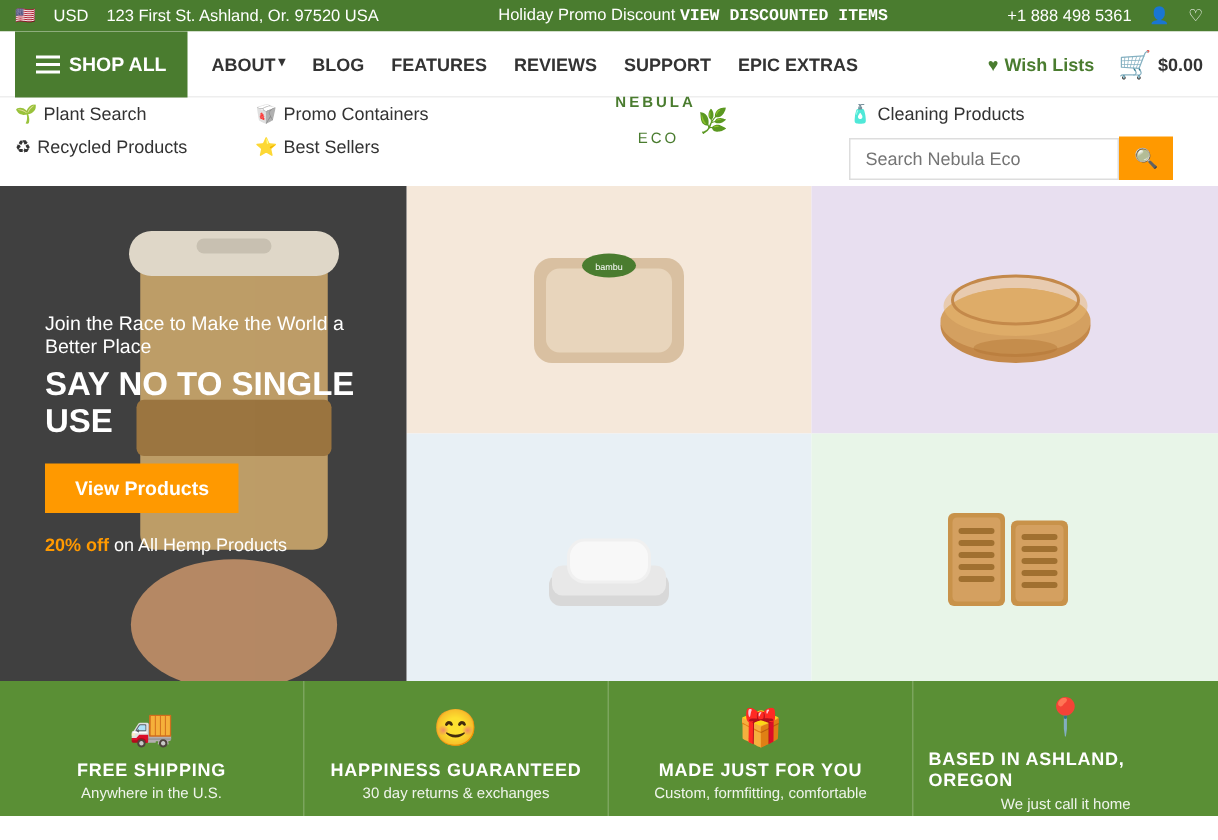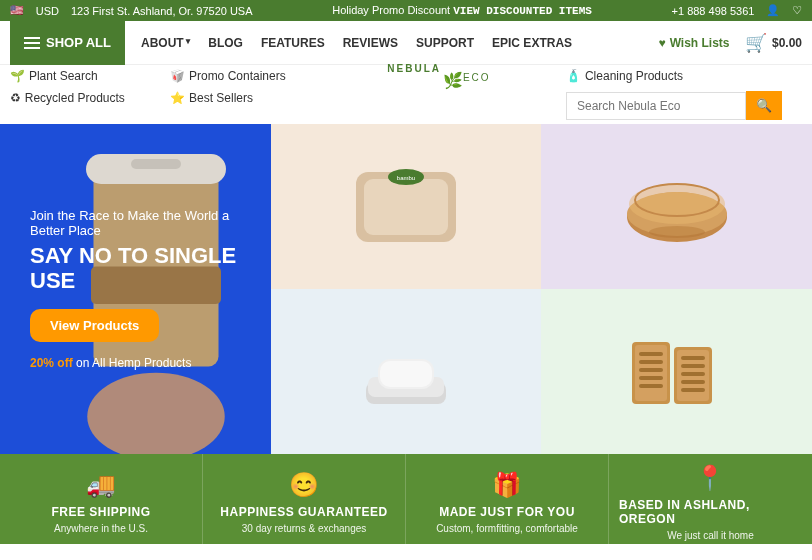--- a/index.html
+++ b/index.html
@@ -107,21 +107,21 @@
 
     
     .hero-section {
       display: grid;
       grid-template-columns: 1fr 1fr 1fr;
       grid-template-rows: 1fr 1fr;
       height: 330px;
     }
     .hero-main {
       grid-row: 1 / 3;
-      background: #1d4ed8;
+      background: #404040;
       position: relative;
       overflow: hidden;
       display: flex;
       align-items: center;
       padding: 30px;
     }
     .hero-text {
       color: white;
       z-index: 2;
       position: relative;
@@ -129,21 +129,21 @@
     .hero-sub { font-size: 13px; margin-bottom: 6px; }
     .hero-title { font-size: 22px; font-weight: 700; line-height: 1.1; margin-bottom: 16px; text-transform: uppercase; }
     .hero-btn {
       background: #f90;
       color: white;
       border: none;
       padding: 9px 20px;
       font-size: 13px;
       font-weight: bold;
       cursor: pointer;
-      border-radius: 10px;
+      border-radius: 0;
       display: block;
       margin-bottom: 14px;
     }
     .hero-discount { font-size: 12px; }
     .hero-discount b { color: #f90; }
 
     
     .hero-product {
       display: flex;
       align-items: center;
@@ -201,21 +201,21 @@
 
     .chevron { font-size: 9px; }
 
     .secondary-combined {
       display: flex;
       padding: 4px 10px;
       align-items: flex-start;
     }
     .secondary-col1 { display: flex; flex-direction: column; gap: 8px; width: 160px; }
     .secondary-col2 { display: flex; flex-direction: column; gap: 8px; width: 160px; }
-    .logo-center { flex: 1; display: flex; flex-direction: row; align-items: center; justify-content: center; padding-bottom: 4px; }
+    .logo-center { flex: 1; display: flex; flex-direction: column; align-items: center; justify-content: center; padding-bottom: 4px; }
     .search-right { display: flex; align-items: center; }
   </style>
 </head>
 <body>
 
 <div class="top-bar">
   <div class="top-bar-left">
     <span>🇺🇸</span>
     <span style="cursor:pointer">USD</span>
     <span>123 First St. Ashland, Or. 97520 USA</span>

